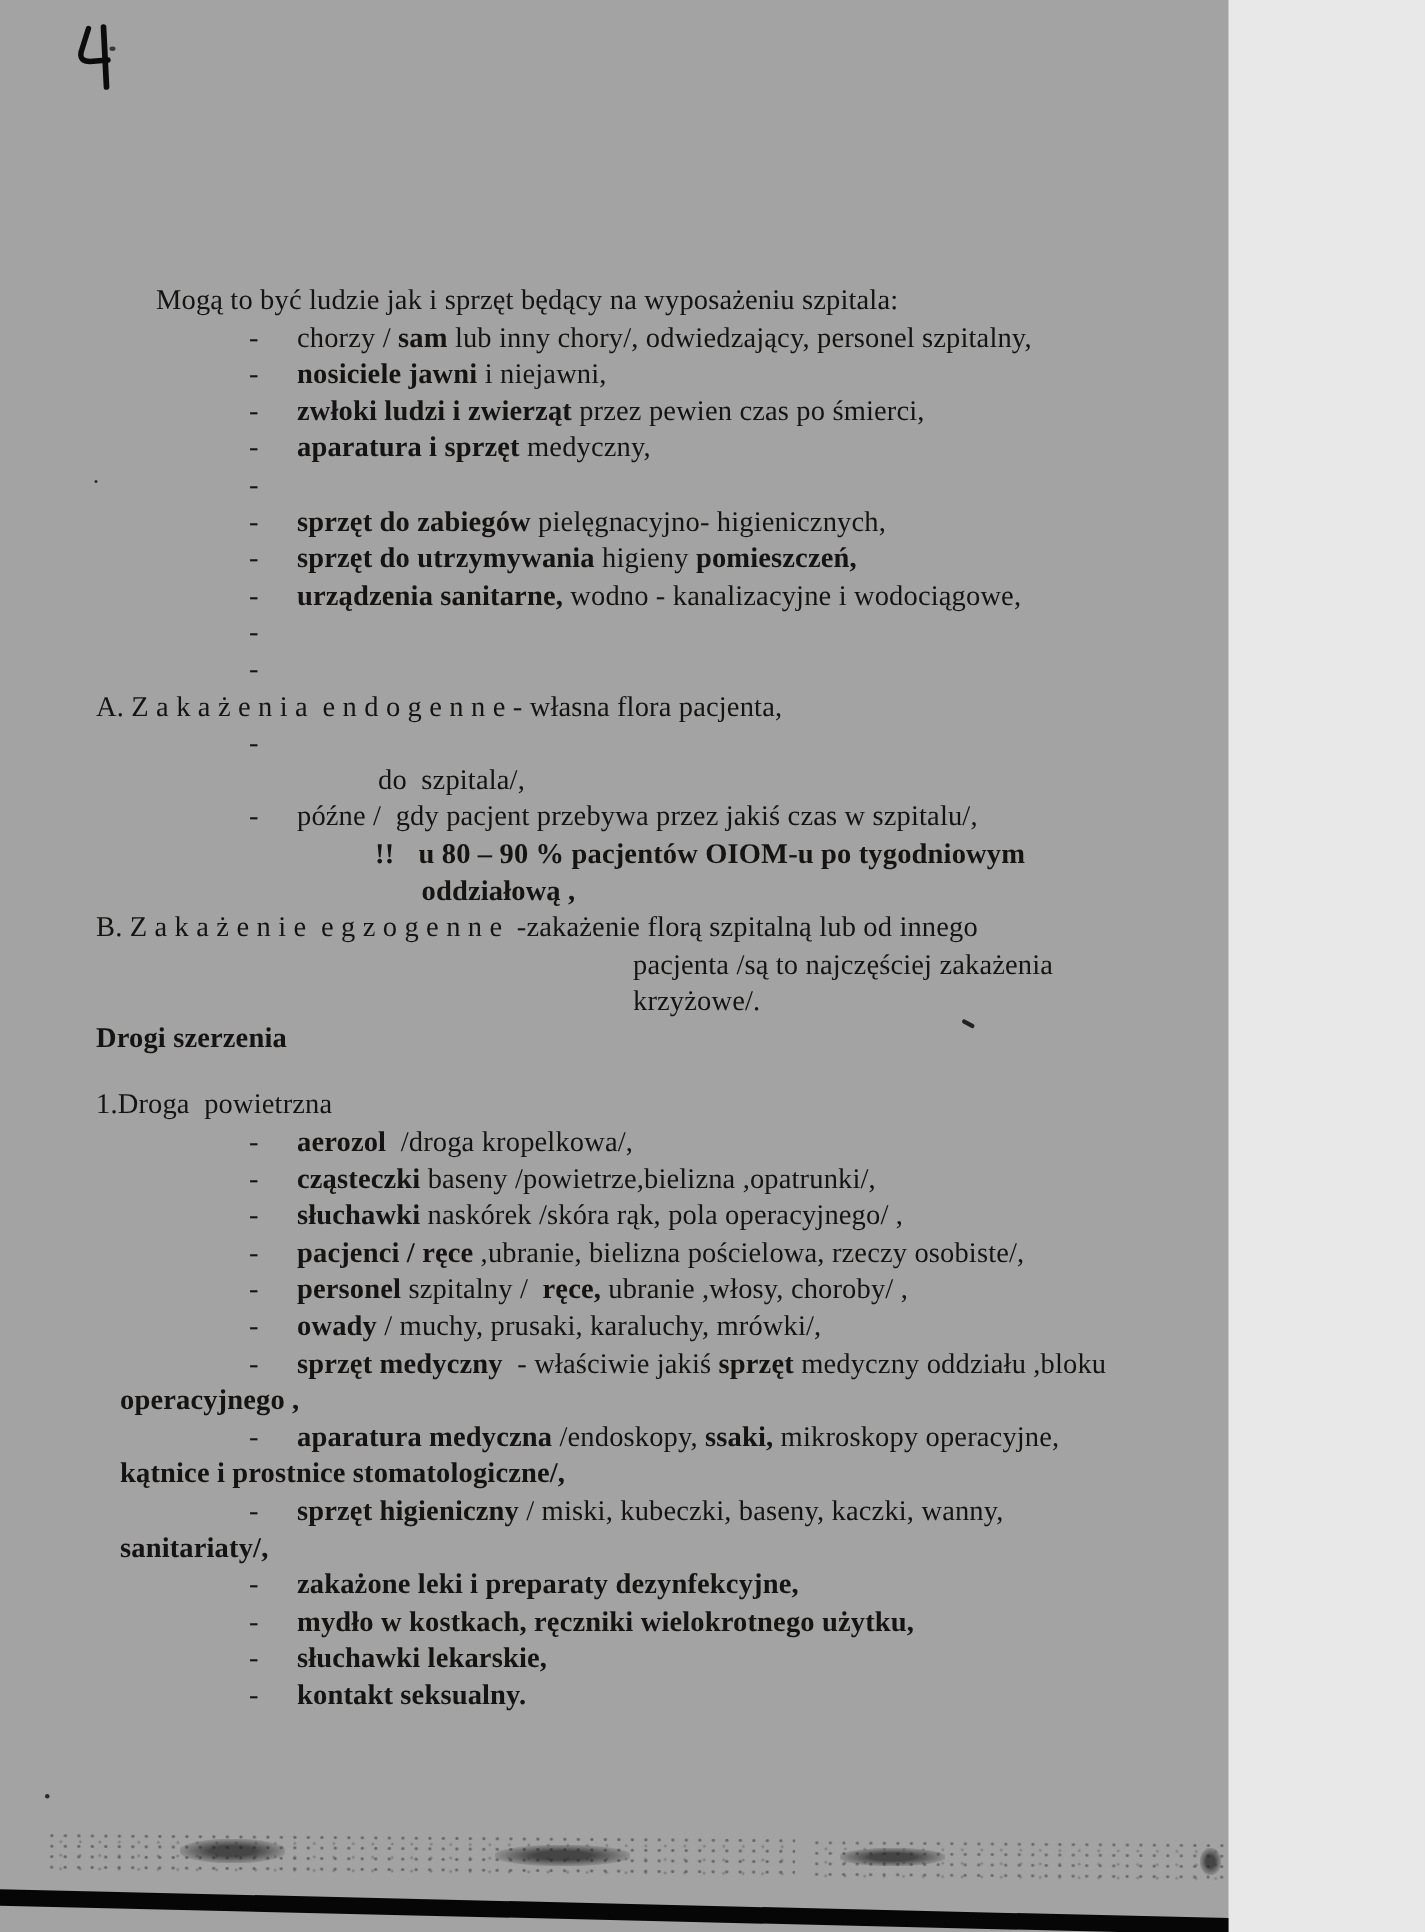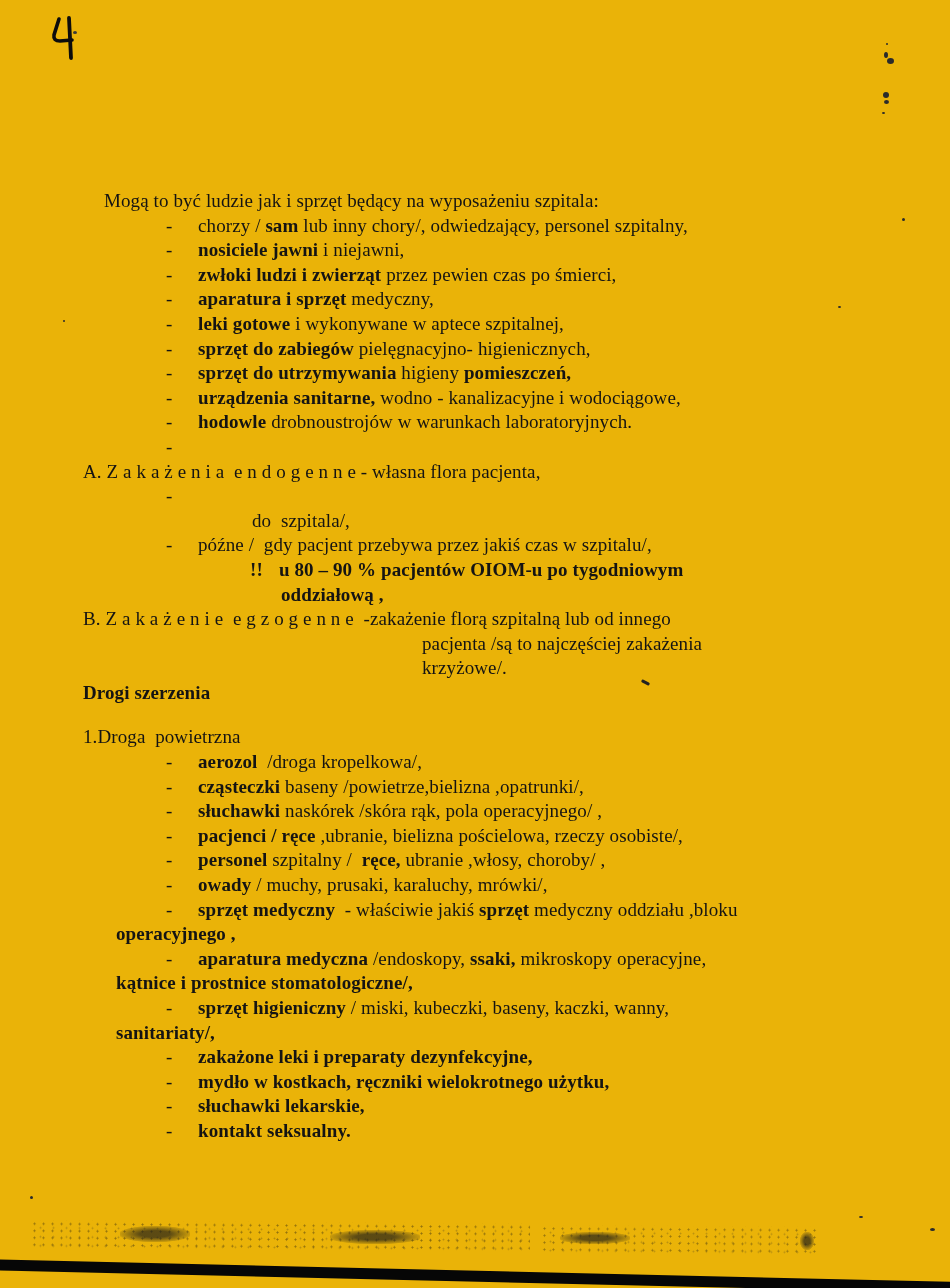--- a/index.html
+++ b/index.html
@@ -1,19 +1,19 @@
 <!DOCTYPE html>
 <html><head>
 <meta charset="utf-8">
 <style>
   html,body{margin:0;padding:0;background:#e8e8e8;}
   .page{
     position:relative;
-    width:950px;height:1288px;
-    background:#eab308;
+    width:819px;height:1288px;
+    background:#a3a3a3;
     overflow:hidden;
     font-family:"Liberation Serif", serif;
     color:#151413;
   }
   
   .pgnum{position:absolute;left:44px;top:12px;width:40px;height:56px;}
   .pgnum svg{display:block;}
   .pgnum-dot{position:absolute;left:73px;top:31px;width:4px;height:3px;background:#3a3a3a;border-radius:50%;}
 
   
@@ -21,24 +21,24 @@
   .ln{
     position:relative;
     white-space:pre;
     font-size:19px;
     line-height:24.6px;
     min-height:24.6px;
     letter-spacing:.1px;
   }
   .b{font-weight:bold;}
   .p  {margin-left:104px;}
-  .h  {margin-left:83px;}
+  .h  {margin-left:64px;}
   .li {display:flex;margin-left:166px;}
   .li .dash{width:32px;flex:none;}
-  .c1 {margin-left:116px;}
+  .c1 {margin-left:80px;}
   .c2 {margin-left:252px;}
   .bang{display:flex;margin-left:250px;font-weight:bold;}
   .bang .pre{width:29px;flex:none;}
   .bc {margin-left:281px;font-weight:bold;}
   .bx {margin-left:422px;}
   .gap{height:20px;min-height:20px;}
 
   
   .speck{position:absolute;background:#2b2b2b;border-radius:50%;}
   .smudge-band{
@@ -79,25 +79,25 @@
     </svg>
   </div>
   <div class="pgnum-dot"></div>
 
   <div class="doc">
       <div class="ln p"><span class="txt"><span>Mogą to być ludzie jak i sprzęt będący na wyposażeniu szpitala:</span></span></div>
       <div class="ln li"><span class="dash">-</span><span class="txt"><span>chorzy / </span><span class="b">sam</span><span> lub inny chory/, odwiedzający, personel szpitalny,</span></span></div>
       <div class="ln li"><span class="dash">-</span><span class="txt"><span class="b">nosiciele jawni</span><span> i niejawni,</span></span></div>
       <div class="ln li"><span class="dash">-</span><span class="txt"><span class="b">zwłoki ludzi i zwierząt</span><span> przez pewien czas po śmierci,</span></span></div>
       <div class="ln li"><span class="dash">-</span><span class="txt"><span class="b">aparatura i sprzęt</span><span> medyczny,</span></span></div>
-      <div class="ln li"><span class="dash">-</span><span class="txt"><span class="b">leki gotowe</span><span> i wykonywane w aptece szpitalnej,</span></span></div>
+      <div class="ln li"><span class="dash">-</span></div>
       <div class="ln li"><span class="dash">-</span><span class="txt"><span class="b">sprzęt do zabiegów</span><span> pielęgnacyjno- higienicznych,</span></span></div>
       <div class="ln li"><span class="dash">-</span><span class="txt"><span class="b">sprzęt do utrzymywania</span><span> higieny </span><span class="b">pomieszczeń,</span></span></div>
       <div class="ln li"><span class="dash">-</span><span class="txt"><span class="b">urządzenia sanitarne,</span><span> wodno - kanalizacyjne i wodociągowe,</span></span></div>
-      <div class="ln li"><span class="dash">-</span><span class="txt"><span class="b">hodowle</span><span> drobnoustrojów w warunkach laboratoryjnych.</span></span></div>
+      <div class="ln li"><span class="dash">-</span></div>
       <div class="ln li"><span class="dash">-</span><span class="txt"></span></div>
       <div class="ln h"><span class="txt"><span>A. Z a k a ż e n i a  e n d o g e n n e</span><span> - własna flora pacjenta,</span></span></div>
       <div class="ln li"><span class="dash">-</span></div>
       <div class="ln c2"><span class="txt"><span>do  szpitala/,</span></span></div>
       <div class="ln li"><span class="dash">-</span><span class="txt"><span>późne /  gdy pacjent przebywa przez jakiś czas w szpitalu/,</span></span></div>
       <div class="ln bang"><span class="pre">!!</span><span class="txt"><span class="b">u 80 – 90 % pacjentów OIOM-u po tygodniowym</span></span></div>
       <div class="ln bc"><span class="txt"><span class="b">oddziałową ,</span></span></div>
       <div class="ln h"><span class="txt"><span>B. Z a k a ż e n i e  e g z o g e n n e</span><span>  -zakażenie florą szpitalną lub od innego</span></span></div>
       <div class="ln bx"><span class="txt"><span>pacjenta /są to najczęściej zakażenia</span></span></div>
       <div class="ln bx"><span class="txt"><span>krzyżowe/.</span></span></div>

